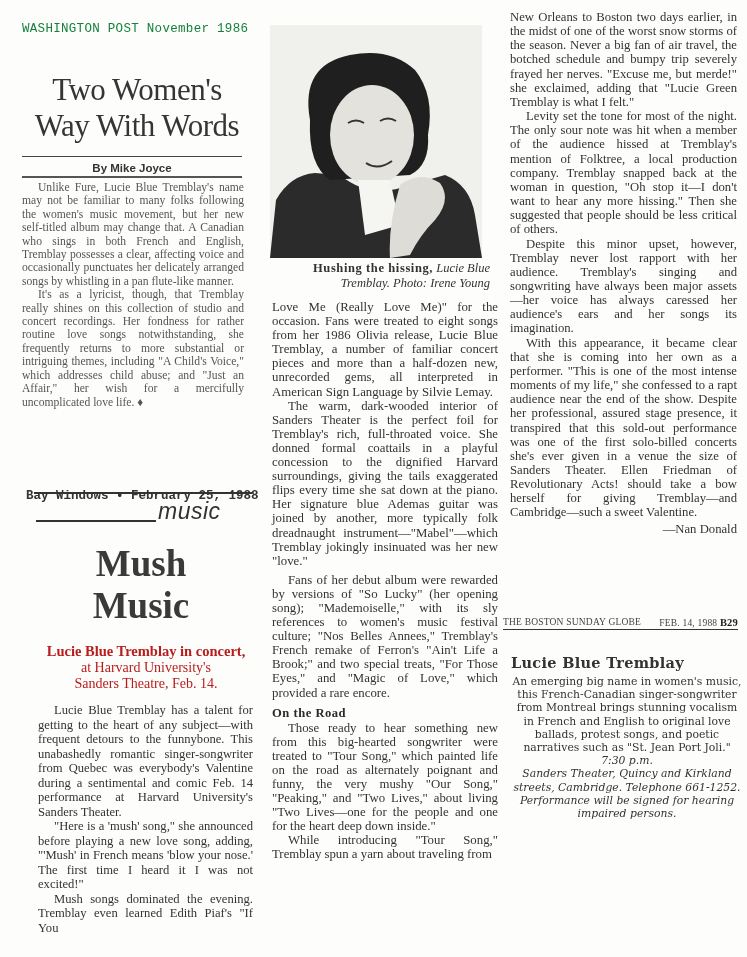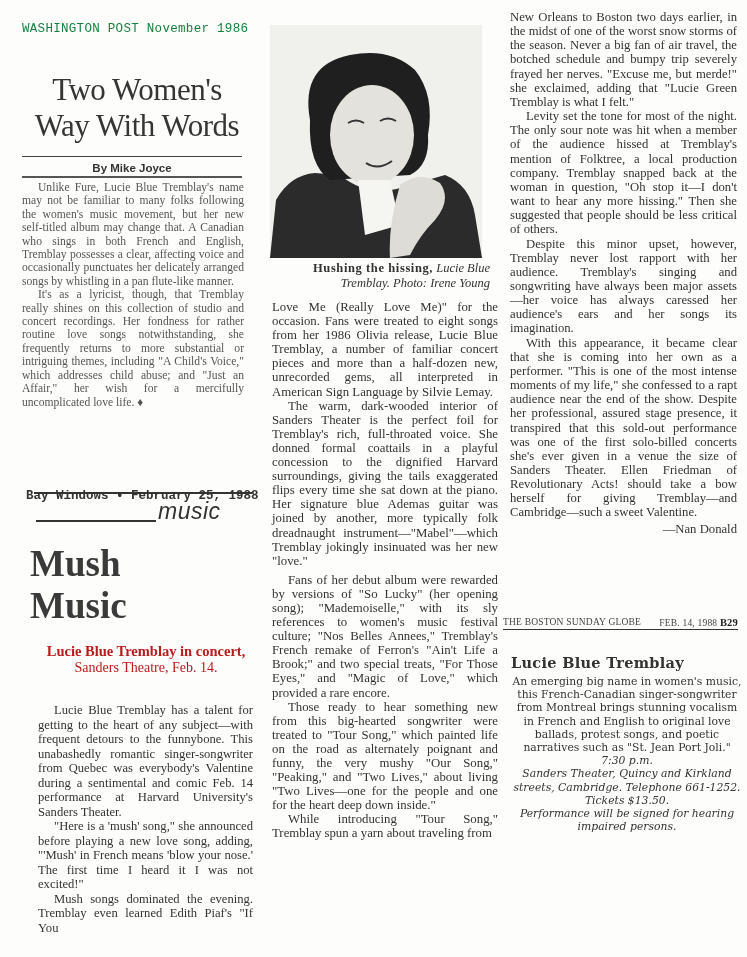--- a/index.html
+++ b/index.html
@@ -20,21 +20,21 @@
   #wp-byline { left:22px; top:162px; width:220px; text-align:center; font-family:"Liberation Sans", sans-serif; font-weight:bold; font-size:11.5px; color:#333; }
   #wp-rule2 { left:22px; top:176px; width:220px; height:0; border-top:2px solid #555; }
   #wp-body { left:22px; top:181px; width:222px; }
   #wp-body .p { font-size:11.6px; line-height:13.4px; color:#555; }
 
   
   #bw-source { left:26px; top:455px; font-family:Liberation Mono, monospace; font-weight:bold; font-size:12.5px; color:#333;margin-top:34px; }
   #bw-rule-top { left:34px; top:492px; width:218px; border-top:2px solid #333; }
   #bw-rule-short { left:36px; top:520px; width:120px; border-top:2px solid #333; }
   #bw-section { left:158px; top:498px; font-family:"Liberation Sans", sans-serif; font-style:italic; font-size:23px; color:#333; letter-spacing:0.5px; }
-  #bw-headline { left:30px; top:543px; width:222px; font-size:37px; line-height:42px; font-weight:bold; color:#3a3a3a; }
+  #bw-headline { left:30px; top:543px; width:222px; text-align:center; font-size:37px; line-height:42px; font-weight:bold; color:#3a3a3a; }
   #bw-deck { left:36px; top:643px; width:220px; text-align:center; font-size:14px; line-height:16px; color:#b91c1c; }
   #bw-deck b { font-size:14.5px; }
   #bw-body-left { left:38px; top:703px; width:215px; }
   #bw-body-left .p { font-size:12.6px; line-height:14.5px; color:#333; }
 
   
   #photo { left:270px; top:25px; width:212px; height:233px; overflow:hidden; background:#f2f2ef; }
   #photo-caption { left:262px; top:261px; width:228px; text-align:right; font-size:12.5px; line-height:15px; color:#333; }
   #photo-caption b { letter-spacing:0.6px; }
 
@@ -73,20 +73,21 @@
 <div class="abs" id="bw-source">Bay Windows • February 25, 1988</div>
 <div class="abs" id="bw-rule-top"></div>
 <div class="abs" id="bw-rule-short"></div>
 <div class="abs" id="bw-section">music</div>
 <div class="abs" id="bw-headline">
   <div>Mush</div>
   <div>Music</div>
 </div>
 <div class="abs" id="bw-deck">
   <div><b>Lucie Blue Tremblay in concert,</b></div>
+  <div>at Harvard University's</div>
   <div>Sanders Theatre, Feb. 14.</div>
 </div>
 <div class="abs" id="bw-body-left">
   <p class="p indent">Lucie Blue Tremblay has a talent for getting to the heart of any subject—with frequent detours to the funnybone. This unabashedly romantic singer-songwriter from Quebec was everybody's Valentine during a sentimental and comic Feb. 14 performance at Harvard University's Sanders Theater.</p>
   <p class="p indent">"Here is a 'mush' song," she announced before playing a new love song, adding, "'Mush' in French means 'blow your nose.' The first time I heard it I was not excited!"</p>
   <p class="p indent">Mush songs dominated the evening. Tremblay even learned Edith Piaf's "If You</p>
 </div>
 
 <div class="abs" id="photo">
   <svg width="212" height="233" viewBox="0 0 212 233">
@@ -108,20 +109,21 @@
 </div>
 <div class="abs" id="photo-caption">
   <b>Hushing the hissing,</b>
   <i>Lucie Blue Tremblay. Photo: Irene Young</i>
 </div>
 
 <div class="abs" id="bw-body-mid">
   <p class="p">Love Me (Really Love Me)" for the occasion. Fans were treated to eight songs from her 1986 Olivia release, Lucie Blue Tremblay, a number of familiar concert pieces and more than a half-dozen new, unrecorded gems, all interpreted in American Sign Language by Silvie Lemay.</p>
   <p class="p indent">The warm, dark-wooded interior of Sanders Theater is the perfect foil for Tremblay's rich, full-throated voice. She donned formal coattails in a playful concession to the dignified Harvard surroundings, giving the tails exaggerated flips every time she sat down at the piano. Her signature blue Ademas guitar was joined by another, more typically folk dreadnaught instrument—"Mabel"—which Tremblay jokingly insinuated was her new "love."</p>
   <p class="p indent" style="margin-top:5px">Fans of her debut album were rewarded by versions of "So Lucky" (her opening song); "Mademoiselle," with its sly references to women's music festival culture; "Nos Belles Annees," Tremblay's French remake of Ferron's "Ain't Life a Brook;" and two special treats, "For Those Eyes," and "Magic of Love," which provided a rare encore.</p>
+  <div id="bw-subhead">On the Road</div>
   <p class="p indent">Those ready to hear something new from this big-hearted songwriter were treated to "Tour Song," which painted life on the road as alternately poignant and funny, the very mushy "Our Song," "Peaking," and "Two Lives," about living "Two Lives—one for the people and one for the heart deep down inside."</p>
   <p class="p indent">While introducing "Tour Song," Tremblay spun a yarn about traveling from</p>
 </div>
 
 <div class="abs" id="bw-body-right">
   <p class="p">New Orleans to Boston two days earlier, in the midst of one of the worst snow storms of the season. Never a big fan of air travel, the botched schedule and bumpy trip severely frayed her nerves. "Excuse me, but merde!" she exclaimed, adding that "Lucie Green Tremblay is what I felt."</p>
   <p class="p indent">Levity set the tone for most of the night. The only sour note was hit when a member of the audience hissed at Tremblay's mention of Folktree, a local production company. Tremblay snapped back at the woman in question, "Oh stop it—I don't want to hear any more hissing." Then she suggested that people should be less critical of others.</p>
   <p class="p indent">Despite this minor upset, however, Tremblay never lost rapport with her audience. Tremblay's singing and songwriting have always been major assets—her voice has always caressed her audience's ears and her songs its imagination.</p>
   <p class="p indent">With this appearance, it became clear that she is coming into her own as a performer. "This is one of the most intense moments of my life," she confessed to a rapt audience near the end of the show. Despite her professional, assured stage presence, it transpired that this sold-out performance was one of the first solo-billed concerts she's ever given in a venue the size of Sanders Theater. Ellen Friedman of Revolutionary Acts! should take a bow herself for giving Tremblay—and Cambridge—such a sweet Valentine.</p>
   <div id="bw-signoff">—Nan Donald</div>
@@ -132,15 +134,14 @@
   <span>
     <span>FEB. 14, 1988</span>
     <span class="pg">B29</span>
   </span>
 </div>
 <div class="abs" id="bg-title">Lucie Blue Tremblay</div>
 <div class="abs" id="bg-body">
   <div>An emerging big name in women's music, this French-Canadian singer-songwriter from Montreal brings stunning vocalism in French and English to original love ballads, protest songs, and poetic narratives such as "St. Jean Port Joli."</div>
   <div class="it">7:30 p.m.</div>
   <div class="it">Sanders Theater, Quincy and Kirkland streets, Cambridge. Telephone 661-1252.</div>
-  <div class="it">Tickets $13.50.</div>
   <div class="it">Performance will be signed for hearing impaired persons.</div>
 </div>
 
 </body></html>

